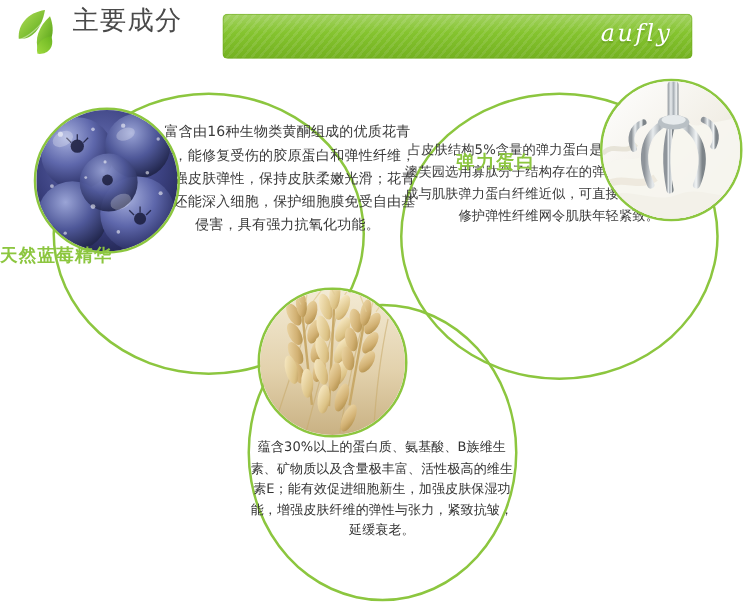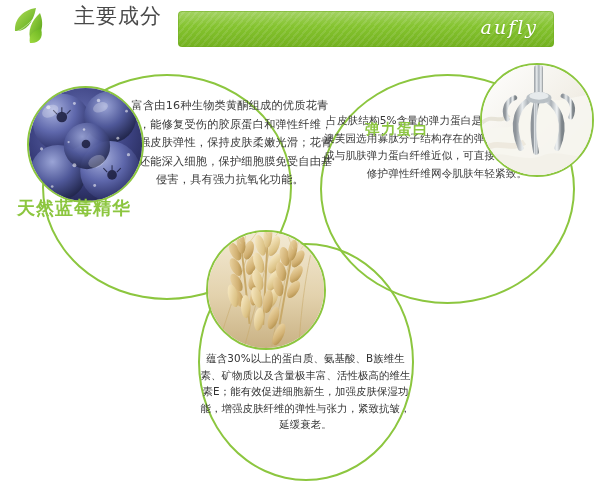--- a/index.html
+++ b/index.html
@@ -38,21 +38,20 @@
     letter-spacing: .2px;
     line-height: 13px;
     font-family: "Liberation Sans", sans-serif;
   }
   .title-cn {
     font-size: 21px;
     color: #4a4a4a;
     line-height: 26px;
     letter-spacing: 1px;
     font-family: "DejaVu Sans", sans-serif;
-    text-align: center;
   }
   .banner {
     position: absolute;
     left: 178px; top: 11px;
     width: 376px; height: 36px;
     border-radius: 4px;
     background-color: #7dc022;
     background-image:
       linear-gradient(180deg, rgba(255,255,255,.30) 0%, rgba(255,255,255,.06) 42%, rgba(0,0,0,.08) 100%),
       repeating-linear-gradient(
@@ -138,22 +137,22 @@
 
   
   .label {
     position: absolute;
     font-family: "DejaVu Sans", sans-serif;
     font-weight: bold;
     color: #8cc63f;
     white-space: nowrap;
   }
   .label-blueberry {
-    left: 17px; top: 196px;
-    font-size: 18px;
+    left: 0; top: 196px;
+    font-size: 14px;
     letter-spacing: 1px;
     color: #8cc63f;
   }
   .label-elastin {
     left: 365px; top: 88px;
     font-size: 14.5px;
     letter-spacing: 1.5px;
     color: #8cc63f;
     margin-top: 32px;
   }

